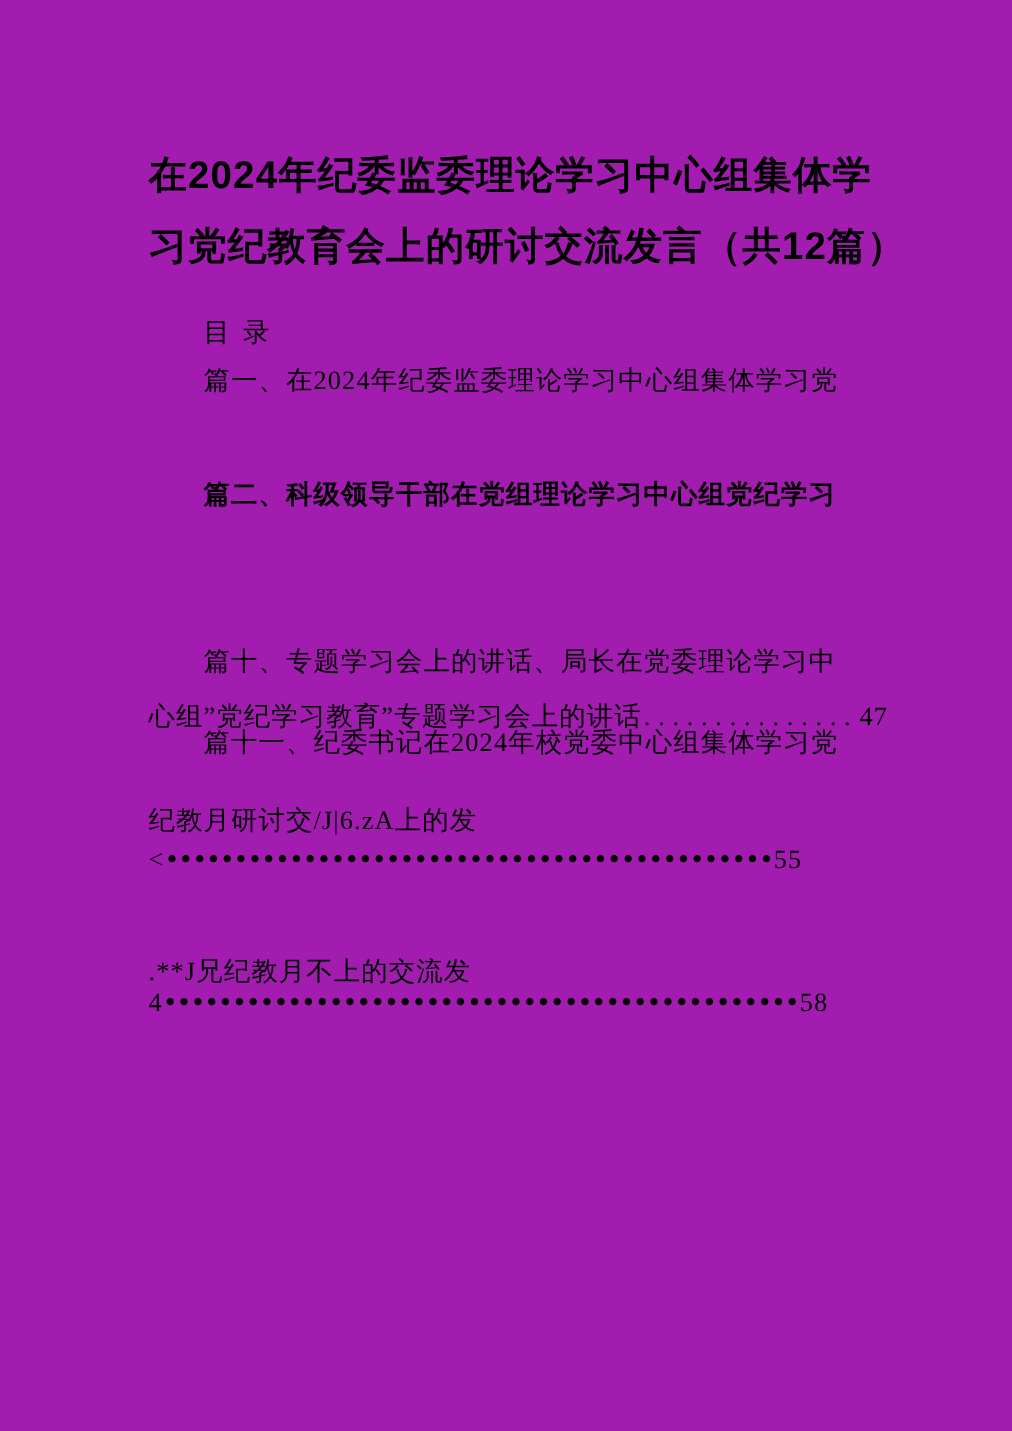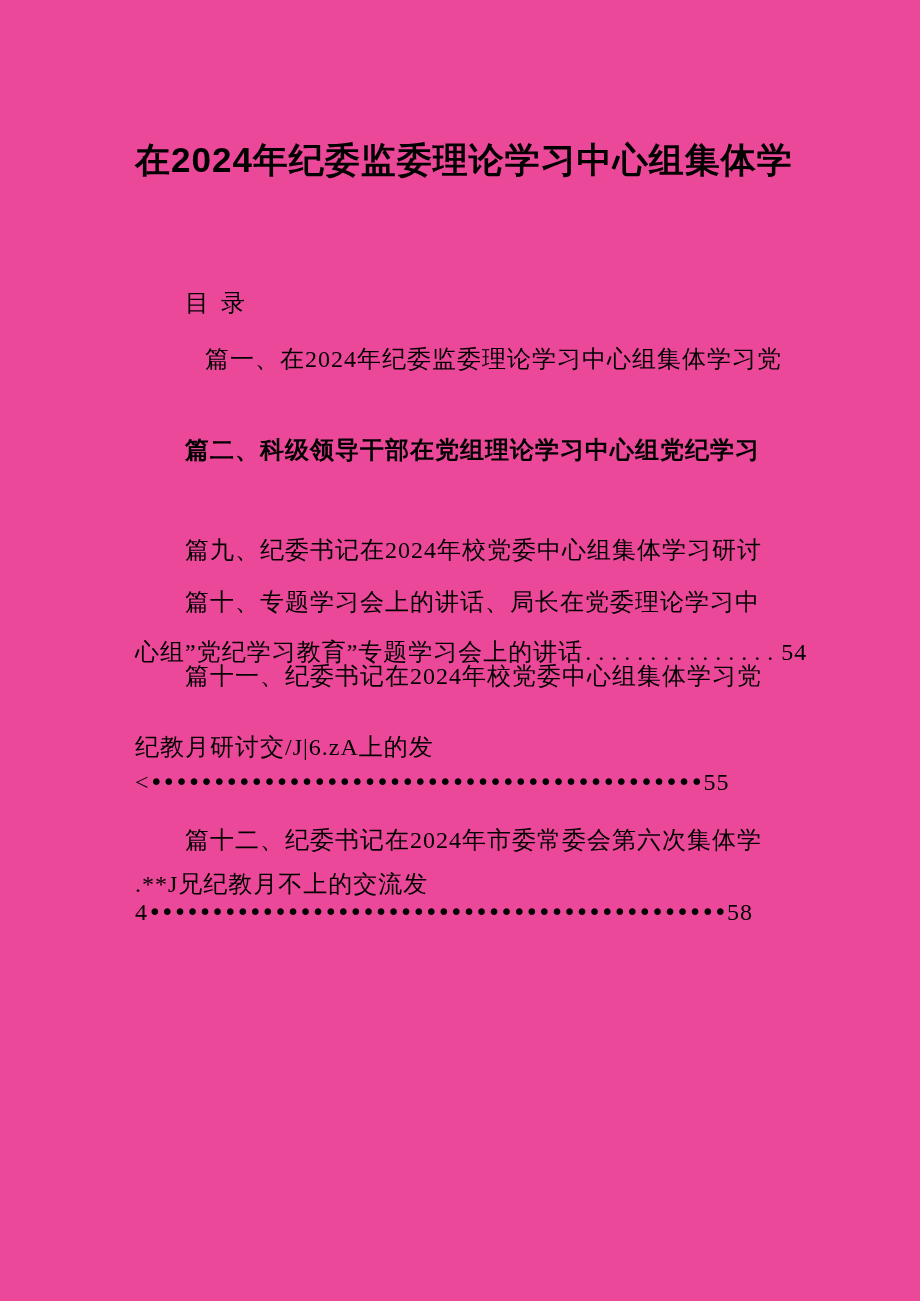--- a/index.html
+++ b/index.html
@@ -4,21 +4,21 @@
 <style>
   html, body {
     margin: 0;
     padding: 0;
     background: #ffffff;
   }
   .page {
     position: relative;
     width: 920px;
     height: 1301px;
-    background: #ec4899;
+    background: #a21caf;
     overflow: hidden;
     color: #000000;
     font-family: "Liberation Serif", "DejaVu Serif", serif;
   }
   .title-line {
     position: absolute;
     left: 135px;
     white-space: nowrap;
     font-family: "Liberation Sans", "DejaVu Sans", sans-serif;
     font-weight: bold;
@@ -33,21 +33,21 @@
     position: absolute;
     white-space: nowrap;
     font-size: 24px;
     line-height: 1;
     letter-spacing: 1px;
   }
   .indent { left: 185px; }
   .flush  { left: 135px; }
 
   .toc-heading { top: 291px; letter-spacing: 12px; }
-  .l1  { top: 347px; margin-left: 20px; }
+  .l1  { top: 335px; }
   .l2  { top: 438px; font-weight: bold; }
   .l3  { top: 538px; }
   .l4  { top: 590px; }
   .l5  { top: 640px; }
   .l6  { top: 664px; }
   .l7  { top: 735px; }
   .l8  { top: 770px; }
   .l9  { top: 828px; }
   .l10 { top: 872px; }
   .l11 { top: 900px; }
@@ -63,44 +63,43 @@
   }
   .page-num { padding-left: 1px; }
 </style>
 </head>
 <body>
 
 <div class="page">
 
   <div class="title-line title-1">在2024年纪委监委理论学习中心组集体学</div>
 
+  <div class="title-line title-2">习党纪教育会上的研讨交流发言（共12篇）</div>
 
   <div class="toc-line indent toc-heading">目录</div>
 
   <div class="toc-line indent l1">篇一、在2024年纪委监委理论学习中心组集体学习党</div>
 
   <div class="toc-line indent l2">篇二、科级领导干部在党组理论学习中心组党纪学习</div>
 
-  <div class="toc-line indent l3">篇九、纪委书记在2024年校党委中心组集体学习研讨</div>
 
   <div class="toc-line indent l4">篇十、专题学习会上的讲话、局长在党委理论学习中</div>
 
   <div class="toc-line flush l5">
-    <span>心组”党纪学习教育”专题学习会上的讲话</span><span class="period-dots">...............</span><span class="page-num">54</span>
+    <span>心组”党纪学习教育”专题学习会上的讲话</span><span class="period-dots">...............</span><span class="page-num">47</span>
   </div>
 
   <div class="toc-line indent l6">篇十一、纪委书记在2024年校党委中心组集体学习党</div>
 
   <div class="toc-line flush l7">纪教月研讨交/J|6.zA上的发</div>
 
   <div class="toc-line flush l8">
     <span>&lt;</span><span class="bullet-dots">••••••••••••••••••••••••••••••••••••••••••••</span><span class="page-num">55</span>
   </div>
 
-  <div class="toc-line indent l9">篇十二、纪委书记在2024年市委常委会第六次集体学</div>
 
   <div class="toc-line flush l10">.**J兄纪教月不上的交流发</div>
 
   <div class="toc-line flush l11">
     <span>4</span><span class="bullet-dots">••••••••••••••••••••••••••••••••••••••••••••••</span><span class="page-num">58</span>
   </div>
 
 </div>
 
 </body></html>

